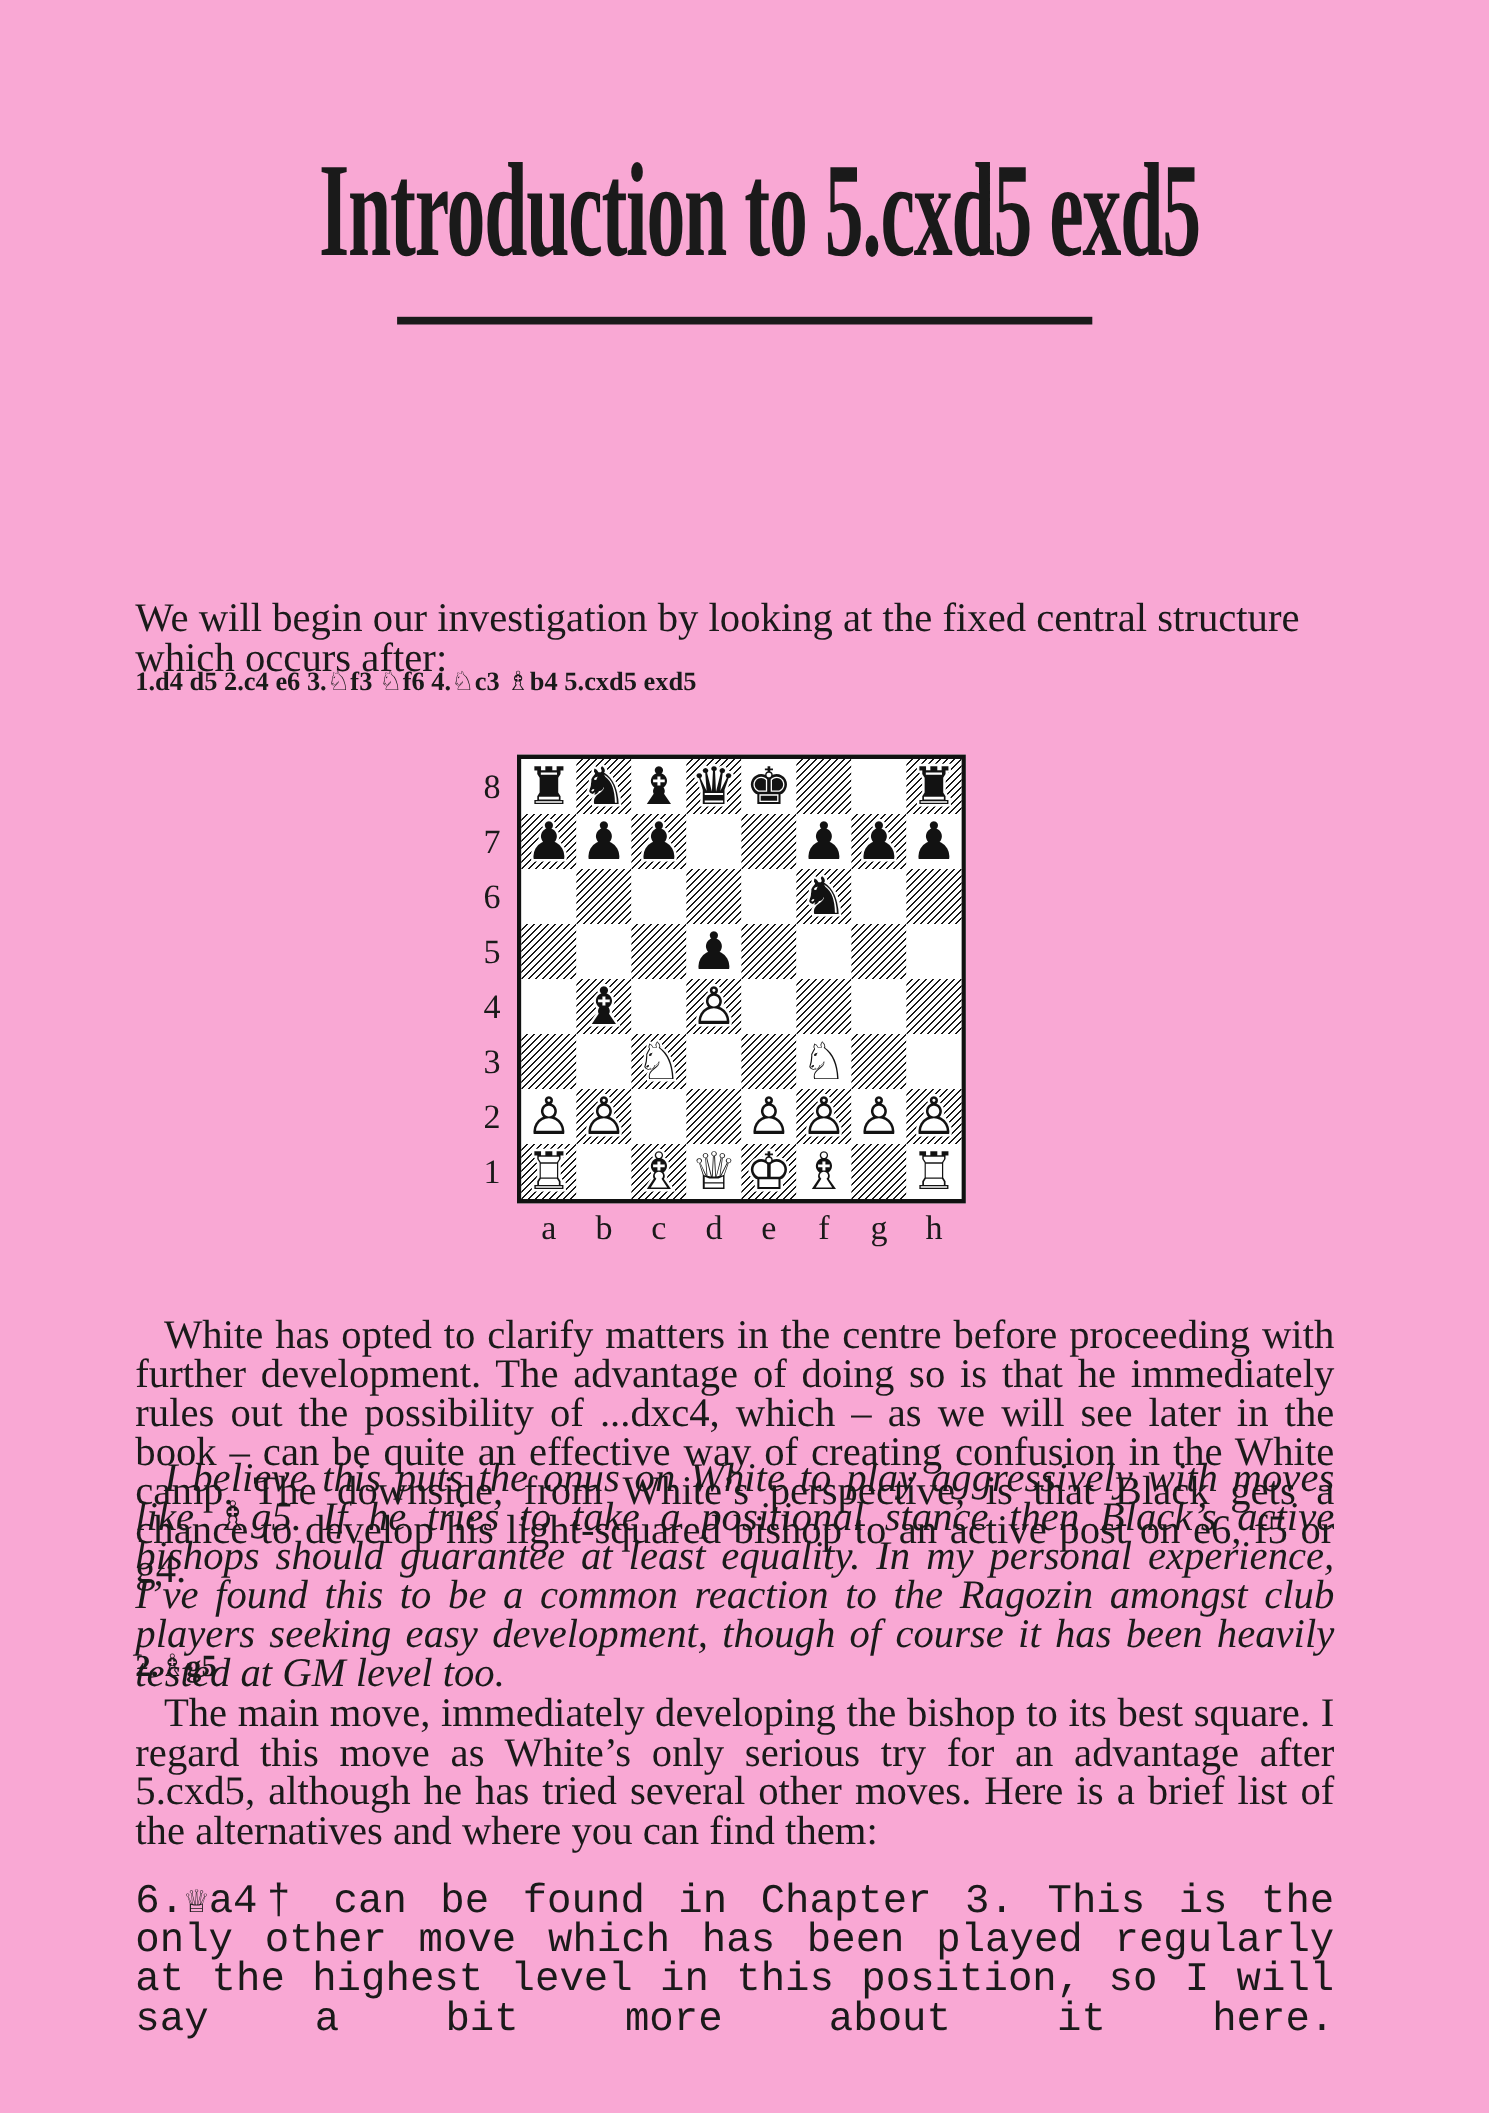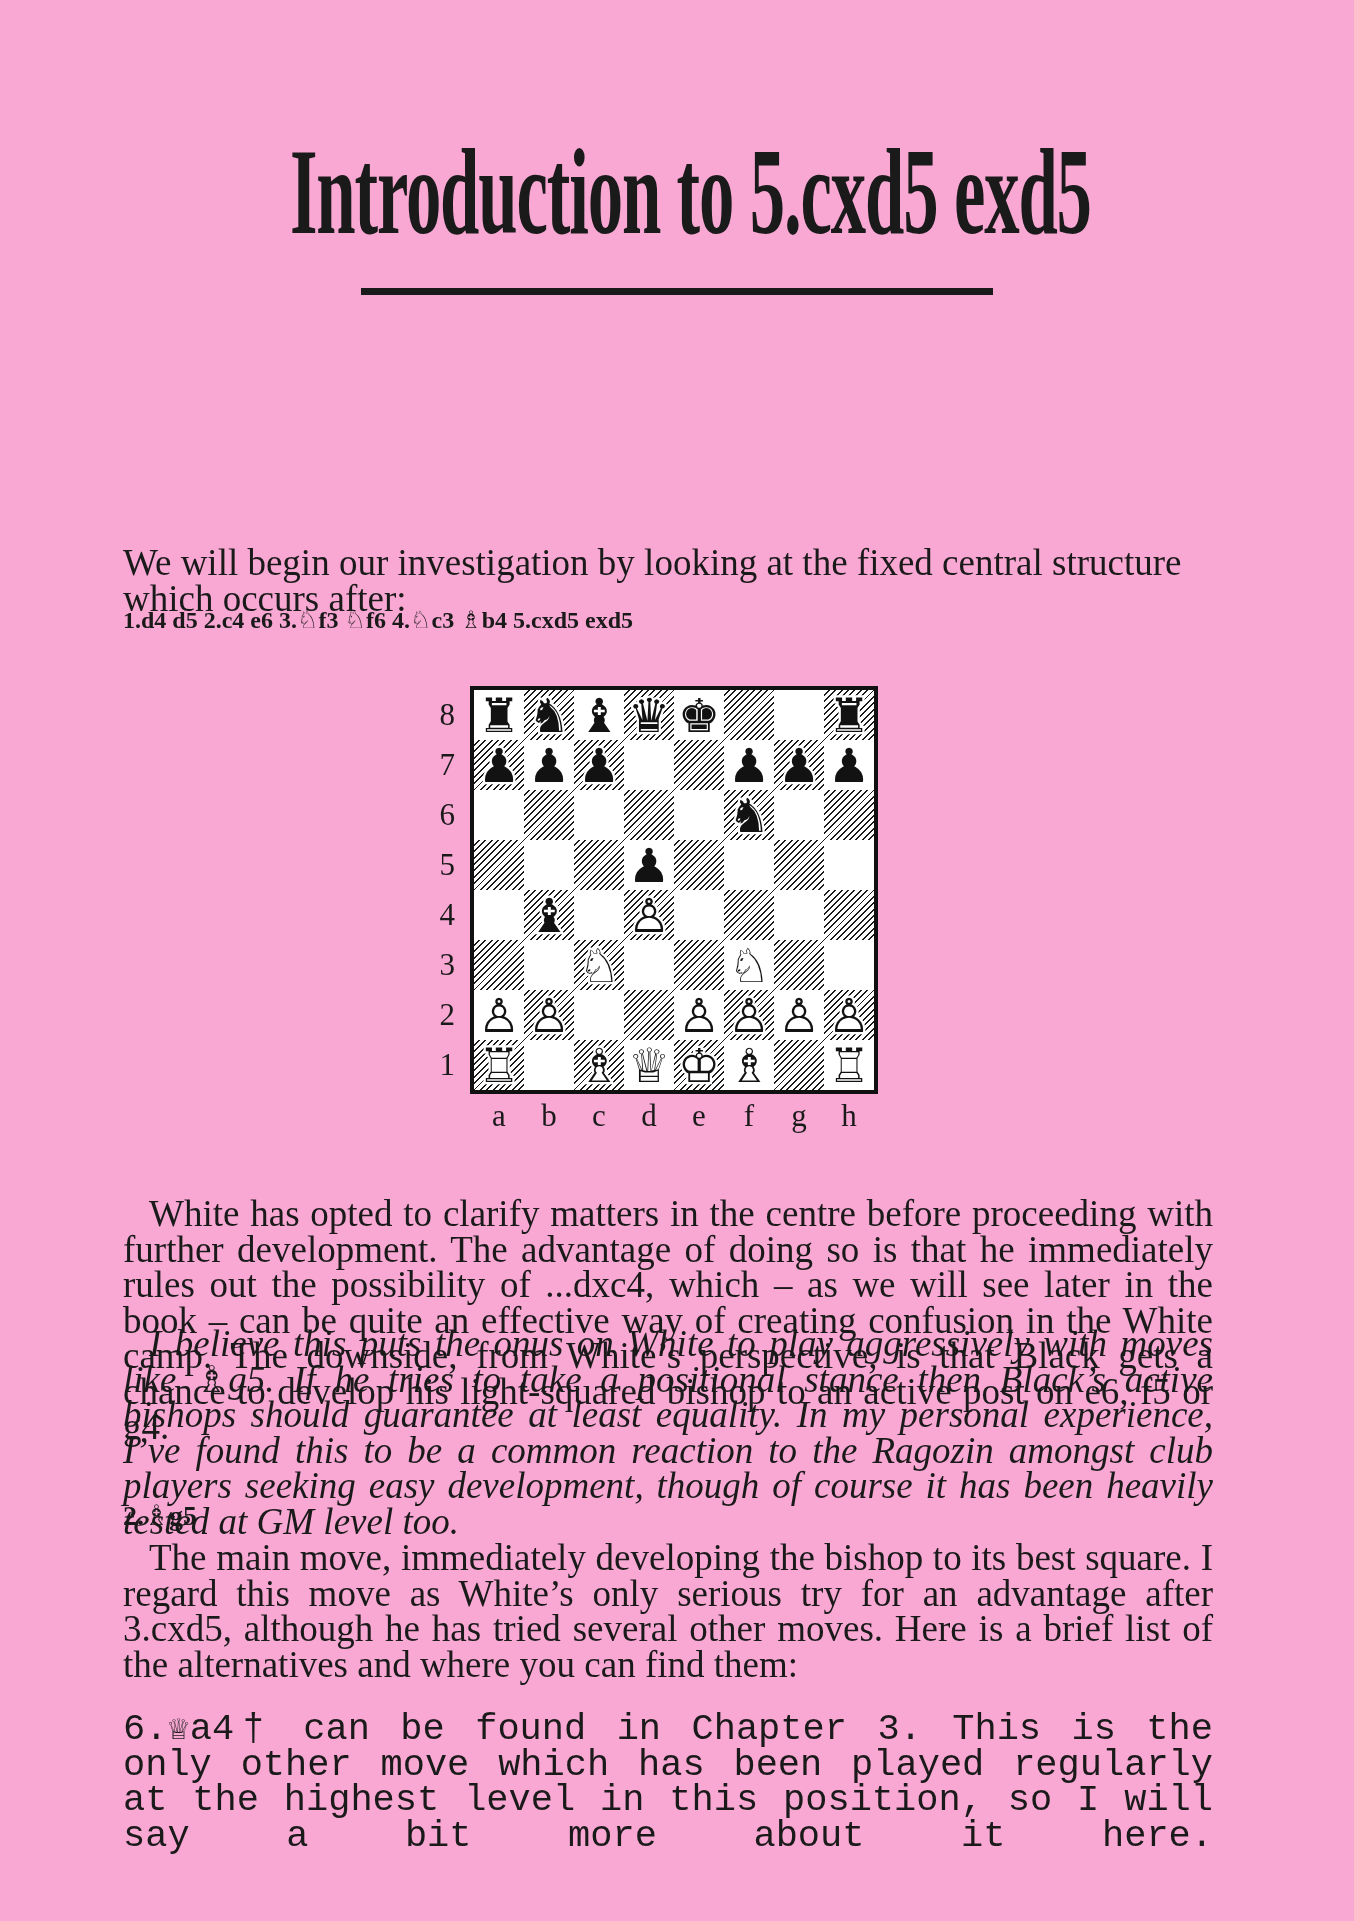--- a/index.html
+++ b/index.html
@@ -345,17 +345,17 @@
       <div class="file-label">g</div>
       <div class="file-label">h</div>
     </div>
 
   <p class="txt p1">White has opted to clarify matters in the centre before proceeding with further development. The advantage of doing so is that he immediately rules out the possibility of ...dxc4, which – as we will see later in the book – can be quite an effective way of creating confusion in the White camp. The downside, from White’s perspective, is that Black gets a chance to develop his light-squared bishop to an active post on e6, f5 or g4.</p>
 
   <p class="txt p2">I believe this puts the onus on White to play aggressively with moves like ♗g5. If he tries to take a positional stance then Black’s active bishops should guarantee at least equality. In my personal experience, I’ve found this to be a common reaction to the Ragozin amongst club players seeking easy development, though of course it has been heavily tested at GM level too.</p>
 
   <p class="txt h2">2.♗g5</p>
 
-  <p class="txt p3">The main move, immediately developing the bishop to its best square. I regard this move as White’s only serious try for an advantage after 3.cxd5, although he has tried several other moves. Here is a brief list of the alternatives and where you can find them:</p>
+  <p class="txt p3">The main move, immediately developing the bishop to its best square. I regard this move as White’s only serious try for an advantage after 5.cxd5, although he has tried several other moves. Here is a brief list of the alternatives and where you can find them:</p>
 
   <p class="txt p4">6.♕a4† can be found in Chapter 3. This is the only other move which has been played regularly at the highest level in this position, so I will say a bit more about it here.</p>
 
 </div>
 
 </body></html>

